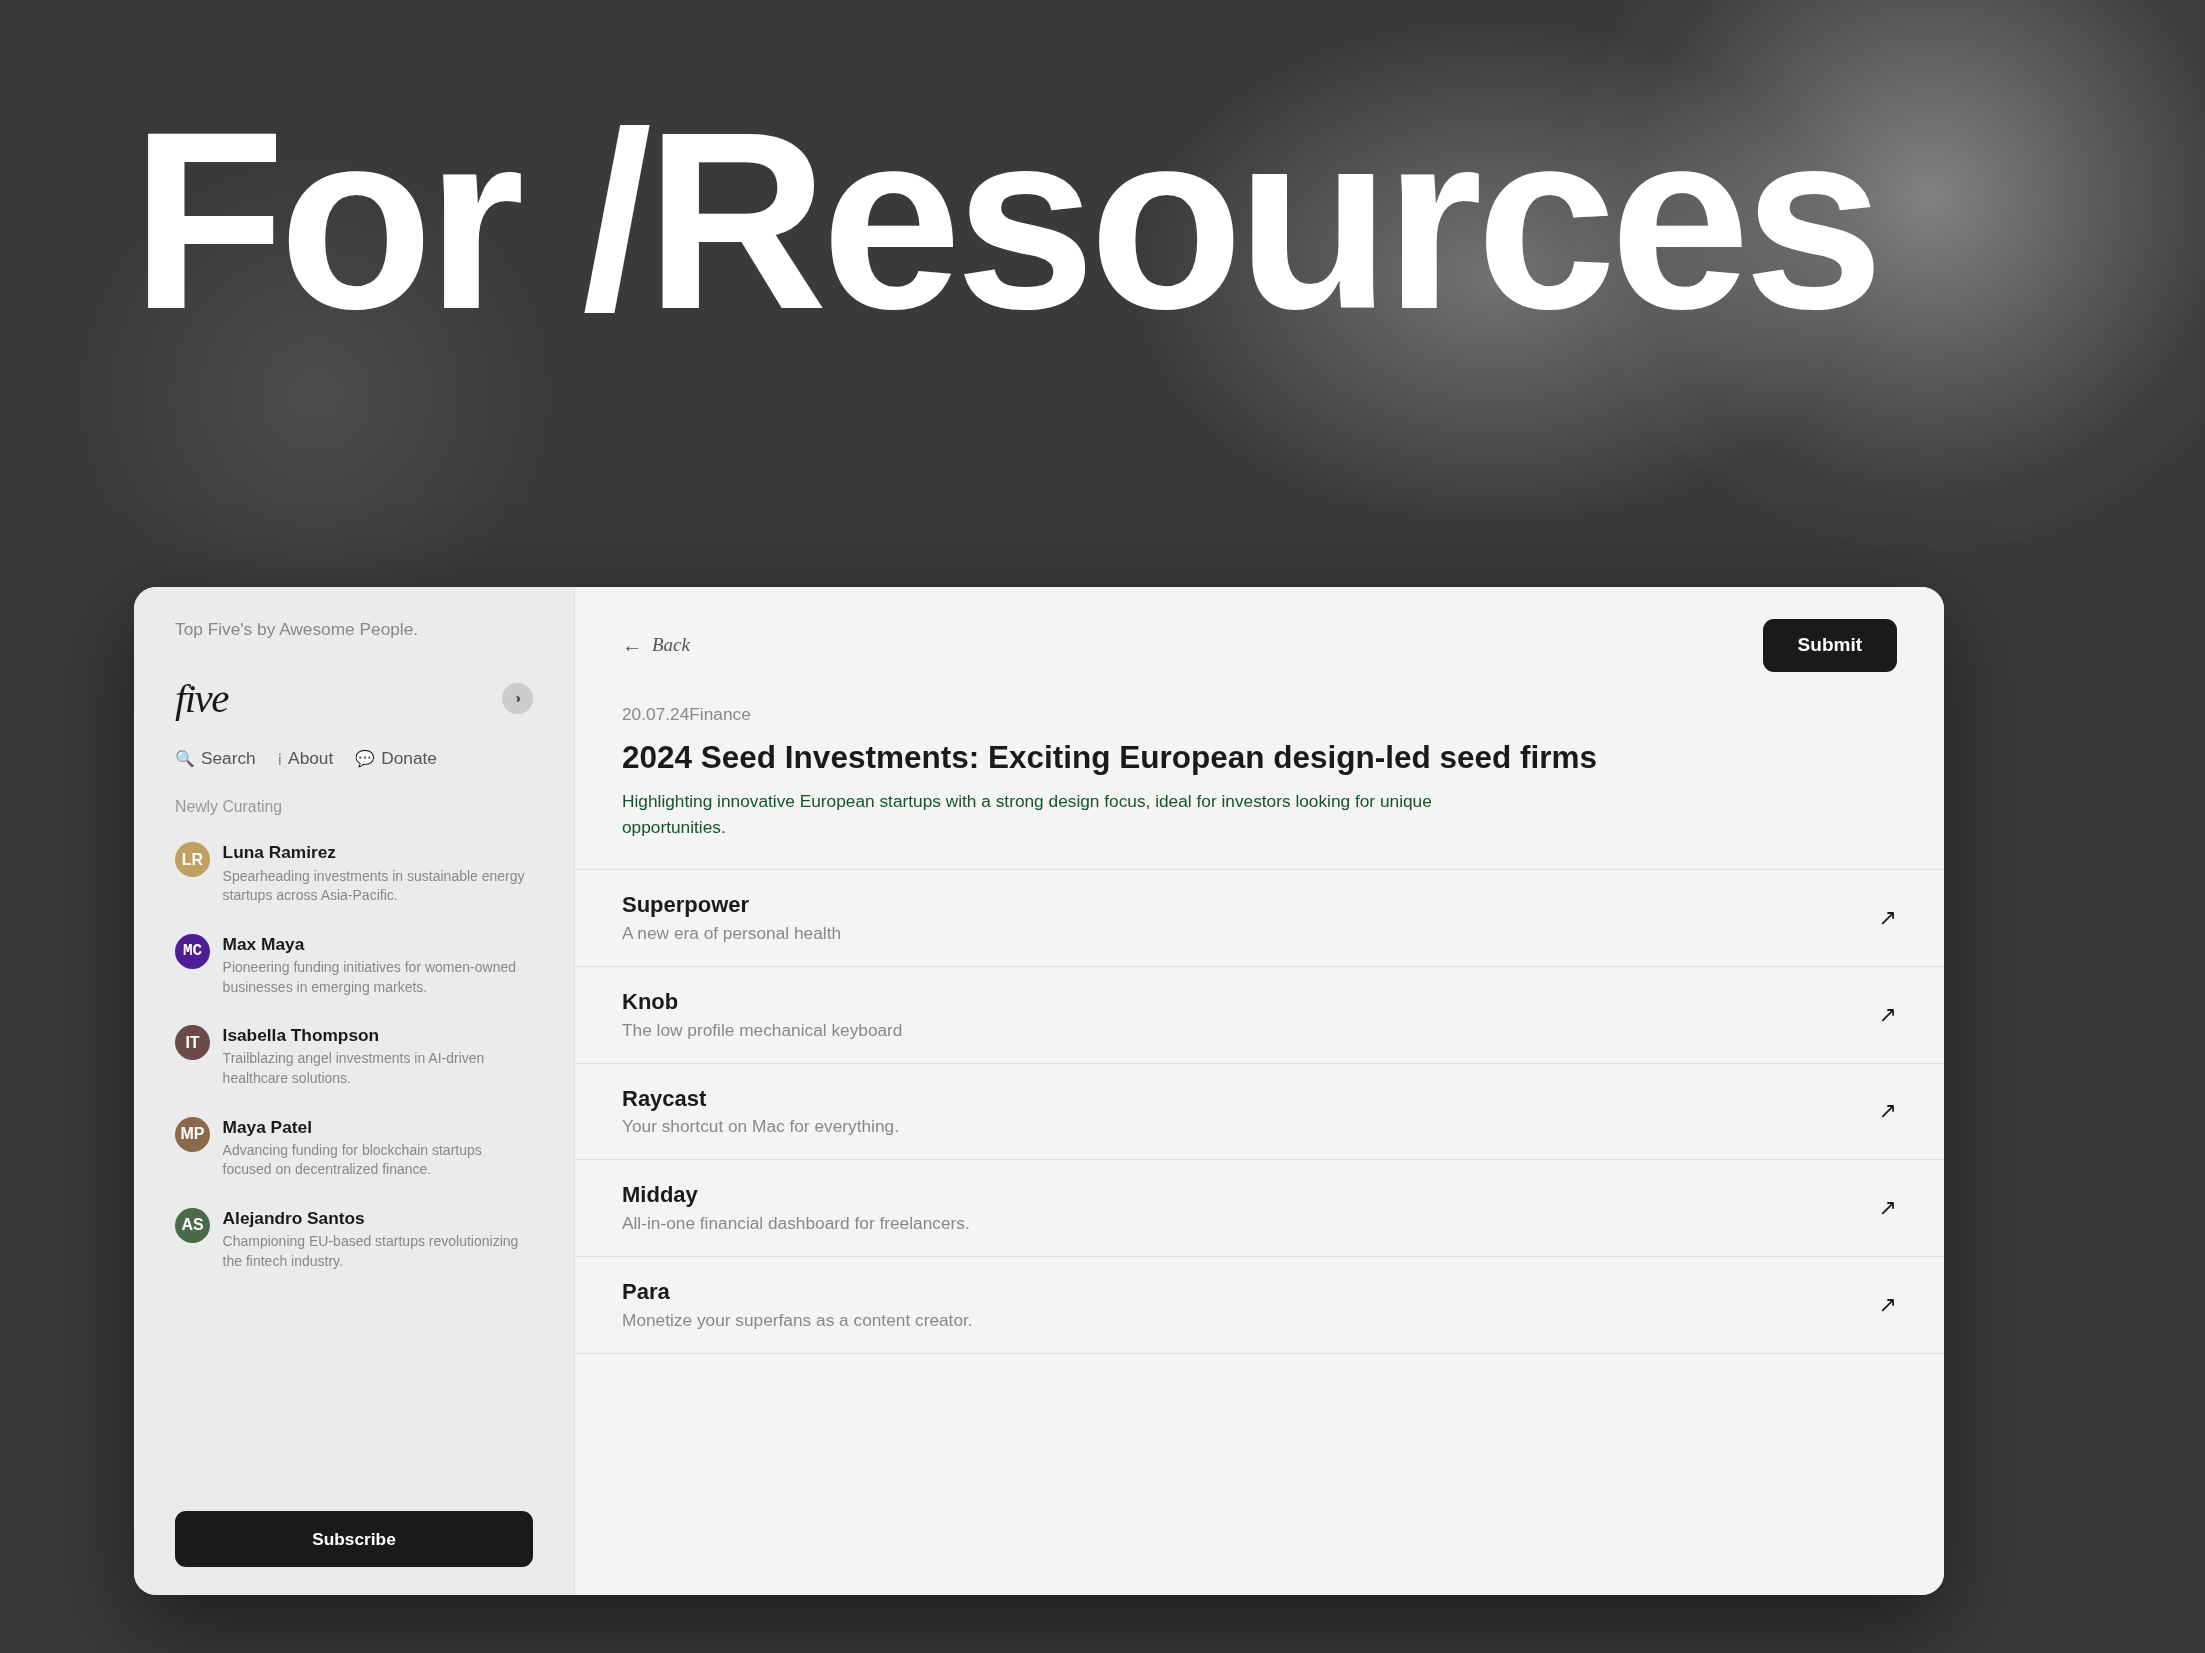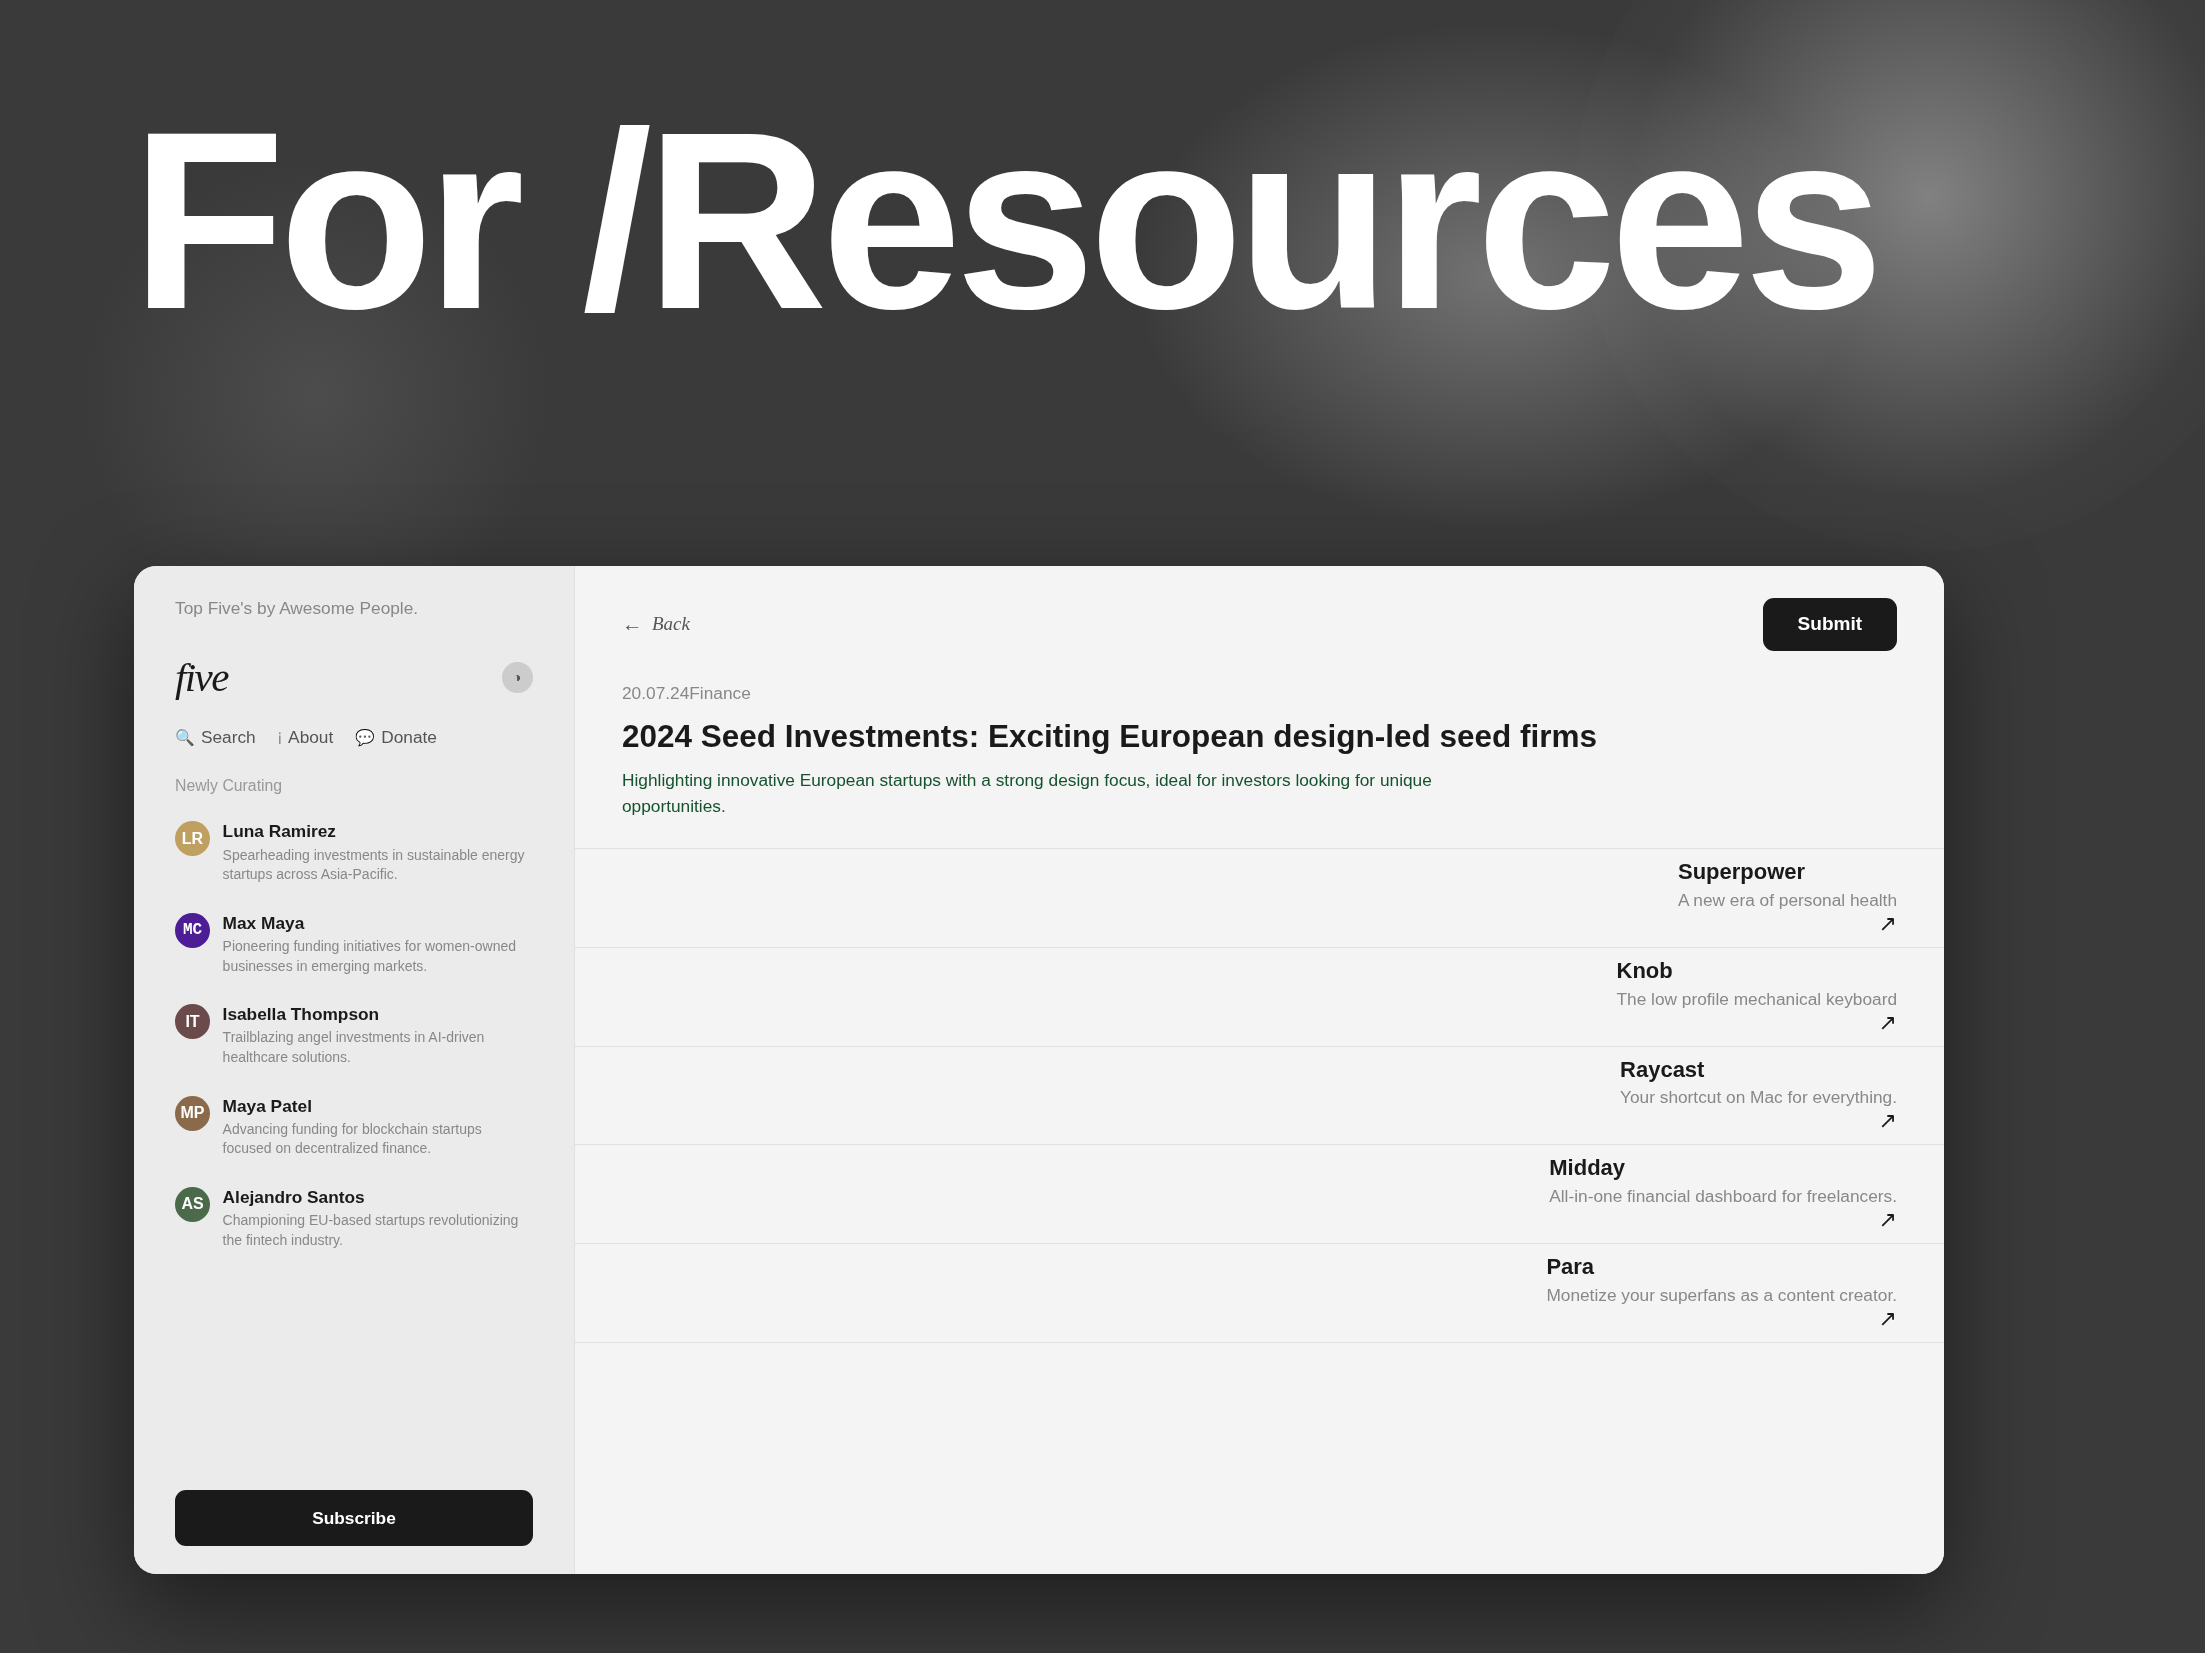--- a/index.html
+++ b/index.html
@@ -56,21 +56,21 @@
       font-weight: 800;
       color: #ffffff;
       letter-spacing: -6.3px;
       line-height: 1;
       pointer-events: none;
     }
 
     
     .card-container {
       position: absolute;
-      top: 566px;
+      top: 587px;
       left: 134px;
       width: 1810px;
       height: 1008px;
       background: #f0f0f0;
       border-radius: 22px;
       display: flex;
       overflow: hidden;
       box-shadow: 0 31.5px 95px rgba(0,0,0,0.5);
     }
 
@@ -301,26 +301,25 @@
 
     
     .resource-list {
       flex: 1;
       overflow-y: auto;
       padding: 12.6px 0;
     }
 
     .resource-item {
       display: flex;
-      align-items: flex-end;
+      align-items: center;
       justify-content: space-between;
-      padding: 10px 47px;
+      padding: 22px 47px;
       border-top: 0.8px solid #e0e0e0;
       cursor: pointer;
-      flex-direction: column;
     }
 
     .resource-item:last-child {
       border-bottom: 0.8px solid #e0e0e0;
     }
 
     .resource-info {
       flex: 1;
     }
 

